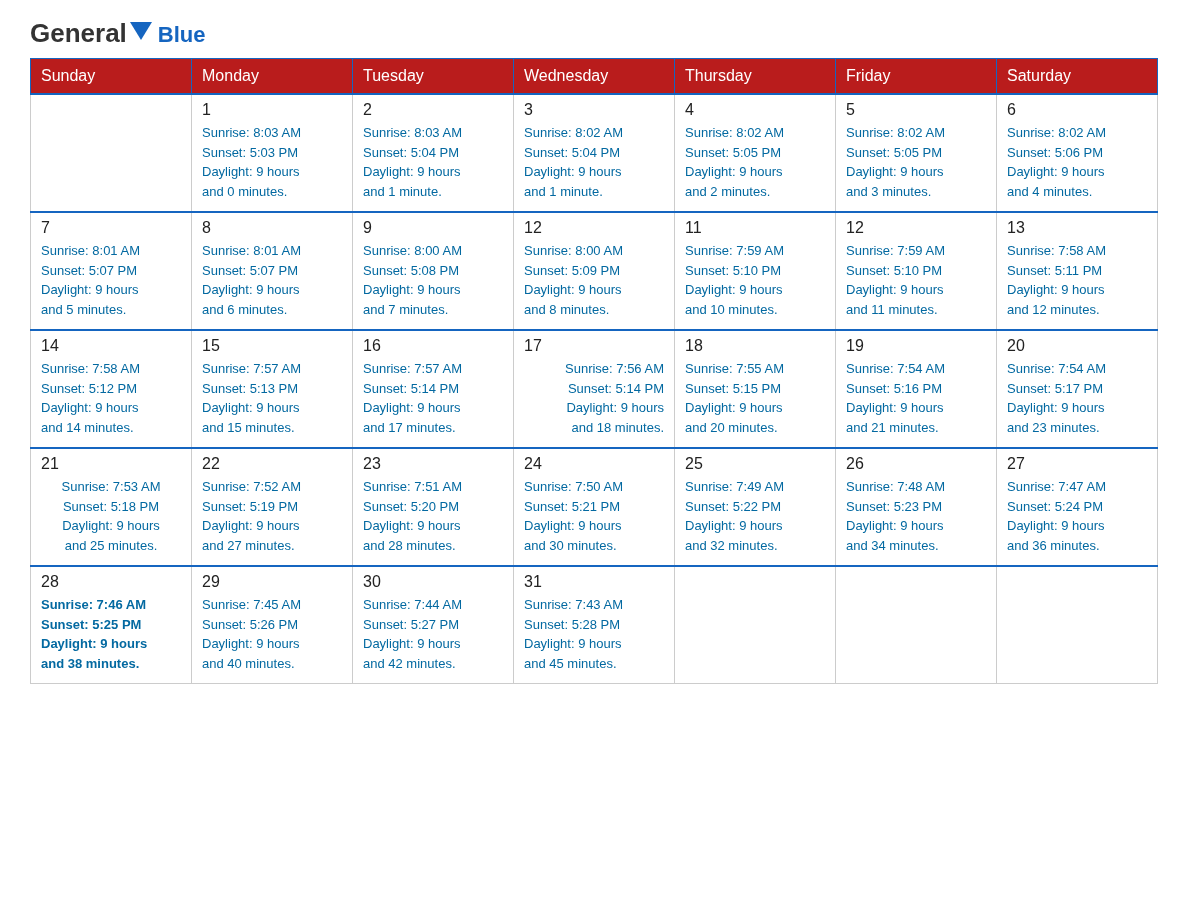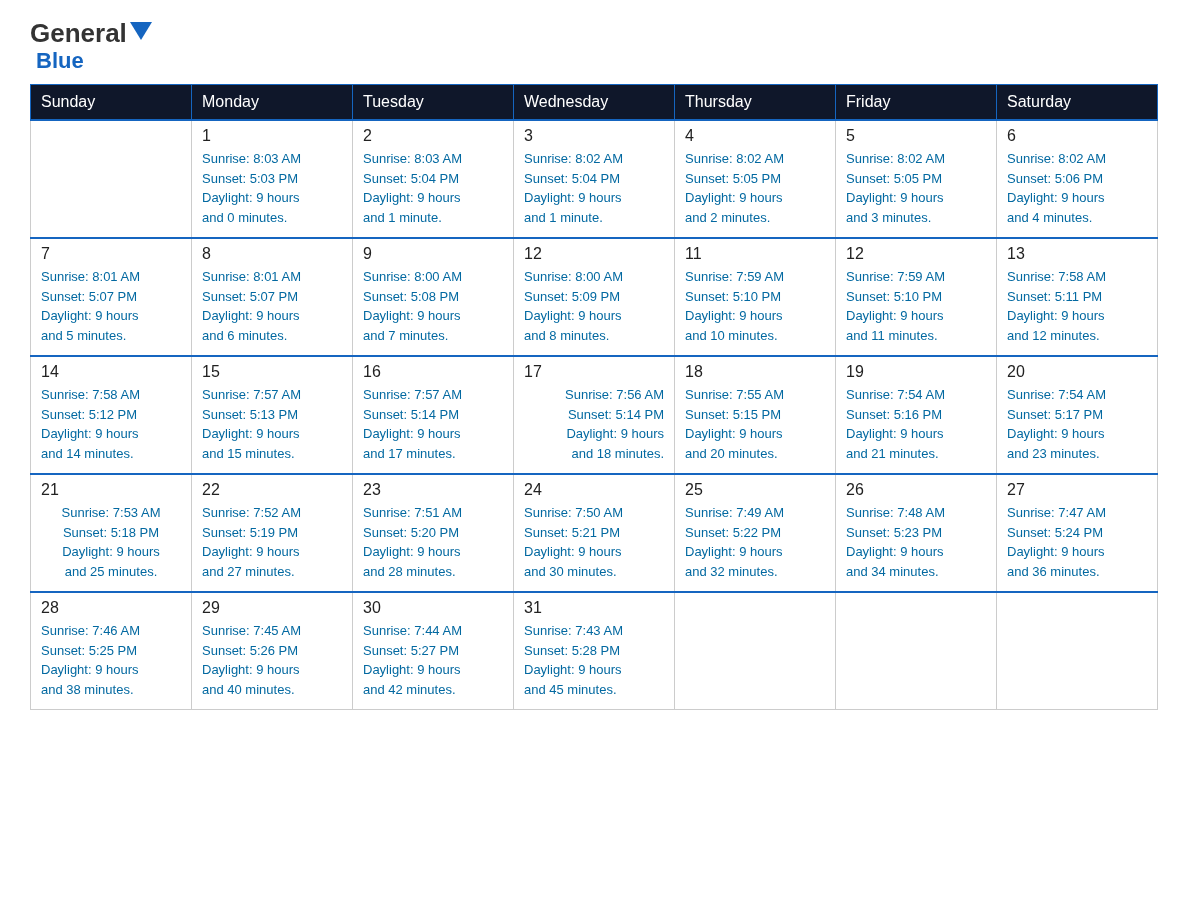--- a/index.html
+++ b/index.html
@@ -11,21 +11,21 @@
       min-height: 918px;
     }
     .header {
       display: flex;
       justify-content: space-between;
       align-items: flex-start;
       margin-bottom: 10px;
     }
     .logo {
       display: flex;
-      flex-direction: column;
+      flex-direction: row;
       align-items: flex-start;
     }
     .logo-text {
       font-size: 26px;
       font-weight: bold;
       color: #333;
       line-height: 1;
     }
     .logo-blue {
       color: #1565c0;
@@ -46,21 +46,21 @@
       font-size: 20px;
       color: #444;
       margin-top: 2px;
     }
     .calendar-table {
       width: 100%;
       border-collapse: collapse;
       margin-top: 8px;
     }
     .calendar-table th {
-      background-color: #0f172a;
+      background-color: #b91c1c;
       color: #ffffff;
       text-align: left;
       padding: 8px 10px;
       font-size: 16px;
       font-weight: normal;
       border: 1px solid #1565c0;
     }
     .calendar-table td {
       vertical-align: top;
       padding: 6px 10px 10px 10px;
@@ -315,21 +315,21 @@
           <span class="day-number">27</span>
           <div class="day-info" style="white-space: pre-line;">Sunrise: 7:47 AM
 Sunset: 5:24 PM
 Daylight: 9 hours
 and 36 minutes.</div>
         </td>
       </tr>
       <tr class="week-row">
         <td>
           <span class="day-number">28</span>
-          <div class="day-info" style="white-space: pre-line;">Sunrise: 7:46 AM
+          <div class="day-info" style="white-space: pre-line; font-weight: bold;">Sunrise: 7:46 AM
 Sunset: 5:25 PM
 Daylight: 9 hours
 and 38 minutes.</div>
         </td>
         <td>
           <span class="day-number">29</span>
           <div class="day-info" style="white-space: pre-line;">Sunrise: 7:45 AM
 Sunset: 5:26 PM
 Daylight: 9 hours
 and 40 minutes.</div>

